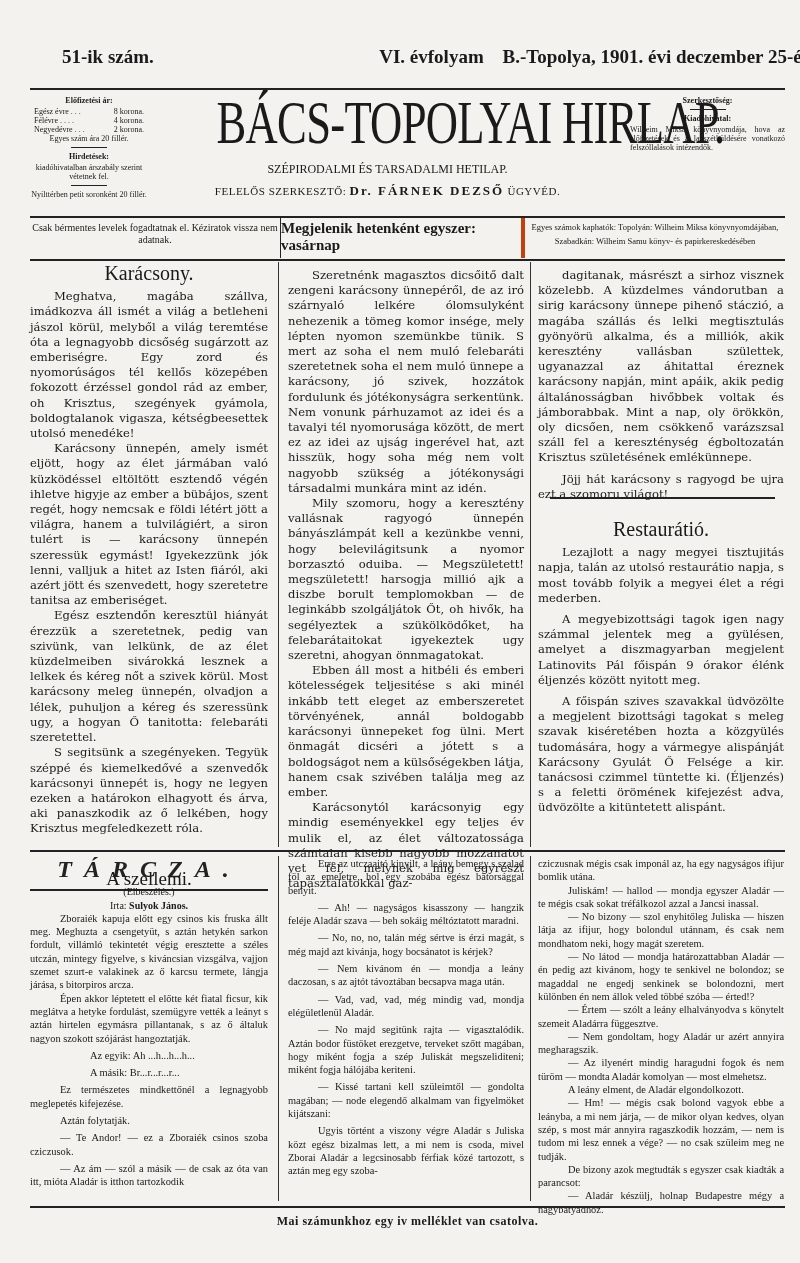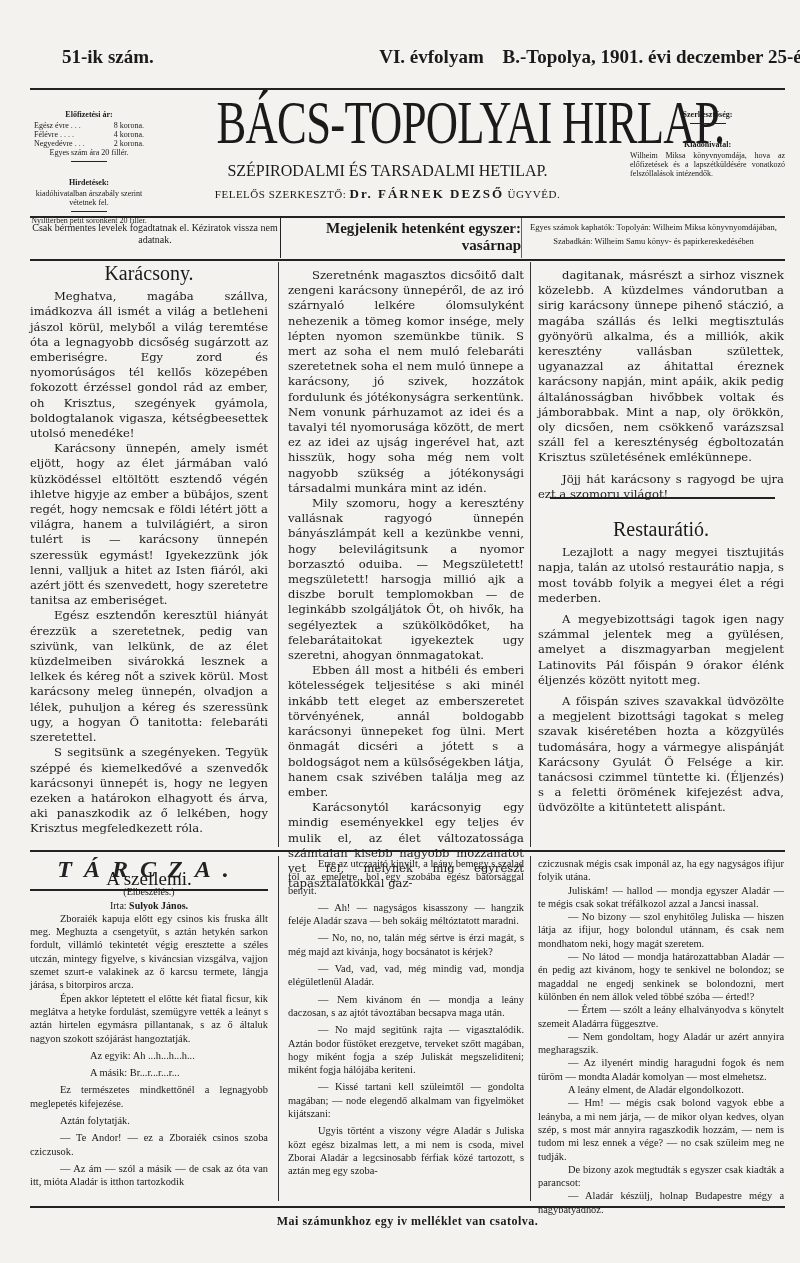--- a/index.html
+++ b/index.html
@@ -4,32 +4,32 @@
 <style>
   html, body { margin:0; padding:0; }
   body { width:800px; height:1263px; background:#f4f2ee; color:#1a1a1a; font-family:"DejaVu Serif", serif; position:relative; overflow:hidden; }
   .page { position:absolute; left:30px; top:0; width:755px; }
   .topline { position:absolute; top:46px; left:0; width:755px; height:22px; font-family:"Liberation Serif", serif; font-weight:bold; font-size:19px;margin-left:32px; }
   .topline .num { position:absolute; left:0; top:0; }
   .topline .right { position:absolute; right:0; top:0; }
   .topline .vol { margin-right:14px; }
   .rule { position:absolute; left:0; width:755px; border-top:2px solid #222; }
   .sidebox { position:absolute; font-family:"Liberation Serif", serif; font-size:8px; line-height:9px; text-align:center; }
-  .sidebox .h { font-weight:bold; margin:16px 0 2px; }
+  .sidebox .h { font-weight:bold; margin:2px 0 2px; }
   .sidebox .sep { width:36px; margin:4px auto; border-top:1px solid #222; }
   .prices { display:grid; grid-template-columns:auto auto; column-gap:4px; text-align:left; width:110px; margin:0 auto; }
   .prices .v { text-align:right; }
   .masthead { position:absolute; left:120px; top:92px; width:475px; text-align:center; }
   .masthead .title { font-family:"Liberation Serif", serif; font-size:62px; line-height:60px; letter-spacing:-1px; transform:scaleX(0.72); transform-origin:center; white-space:nowrap; font-weight:normal; }
-  .masthead .sub { font-family:"Liberation Serif", serif; font-size:16px; margin-top:10px; }
+  .masthead .sub { font-family:"Liberation Serif", serif; font-size:12px; margin-top:10px; }
   .masthead .editor { font-family:"Liberation Serif", serif; font-size:11px; margin-top:6px; letter-spacing:0.5px; }
   .masthead .editor b { font-size:13px; letter-spacing:2px; }
   .infobar { position:absolute; top:218px; left:0; width:755px; height:40px; display:flex; font-family:"Liberation Serif", serif; }
   .infobar .c1 { width:250px; font-size:10px; line-height:12px; text-align:center; padding-top:4px; }
-  .infobar .c2 { width:240px; font-size:15px; line-height:17px; text-align:right; font-weight:bold; border-left:1px solid #222; border-right:1px solid #c2410c; padding-top:2px; }
+  .infobar .c2 { width:240px; font-size:15px; line-height:17px; text-align:left; font-weight:bold; border-left:1px solid #222; border-right:4px solid #c2410c; padding-top:2px; }
   .infobar .c3 { flex:1; font-size:8.5px; line-height:14px; text-align:center; padding-top:2px; }
   .col { position:absolute; font-size:11.6px; line-height:15.2px; text-align:justify; font-family:"DejaVu Serif", serif; }
   .col p { margin:0; text-indent:24px; }
   .col p.sp { margin-top:6px; }
   .col h2 { font-family:"Liberation Serif", serif; font-weight:normal; font-size:20px; text-align:center; margin:0 0 8px; }
   .vline { position:absolute; border-left:1px solid #333; }
   .tarcza-title { font-family:"Liberation Serif", serif; font-weight:bold; font-size:24px; text-align:center; letter-spacing:12px; color:#222; font-style:italic; }
   .feuil { position:absolute; font-family:"Liberation Serif", serif; font-size:10.4px; line-height:13.3px; text-align:justify; }
   .feuil p { margin:0; text-indent:30px; }
   .feuil p.sp { margin-top:4px; }
@@ -147,30 +147,30 @@
     <p class="sp">Aztán folytatják.</p>
     <p class="sp">— Te Andor! — ez a Zboraiék csinos szoba cziczusok.</p>
     <p class="sp">— Az ám — szól a másik — de csak az óta van itt, mióta Aladár is itthon tartozkodik</p>
   </div>
   <div class="vline" style="left:248px; top:856px; height:345px;"></div>
 
   <div class="feuil" style="left:258px; top:857px; width:236px;">
     <p>Erre az utczaajtó kinyilt, a leány bemegy s szalad föl az emeletre, hol egy szobába egész bátorsággal benyit.</p>
     <p class="sp">— Ah! — nagyságos kisasszony — hangzik feléje Aladár szava — beh sokáig méltóztatott maradni.</p>
     <p class="sp">— No, no, no, talán még sértve is érzi magát, s még majd azt kivánja, hogy bocsánatot is kérjek?</p>
+    <p class="sp">— Nem kivánom én — mondja a leány daczosan, s az ajtót távoztában becsapva maga után.</p>
     <p class="sp">— Vad, vad, vad, még mindig vad, mondja elégületlenül Aladár.</p>
-    <p class="sp">— Nem kivánom én — mondja a leány daczosan, s az ajtót távoztában becsapva maga után.</p>
     <p class="sp">— No majd segitünk rajta — vigasztalódik. Aztán bodor füstöket erezgetve, terveket szőtt magában, hogy miként fogja a szép Juliskát megszeliditeni; miként fogja hálójába keriteni.</p>
     <p class="sp">— Kissé tartani kell szüleimtől — gondolta magában; — node elegendő alkalmam van figyelmöket kijátszani:</p>
     <p class="sp">Ugyis történt a viszony végre Aladár s Juliska közt egész bizalmas lett, a mi nem is csoda, mivel Zborai Aladár a legcsinosabb férfiak közé tartozott, s aztán meg egy szoba-</p>
   </div>
   <div class="vline" style="left:500px; top:856px; height:345px;"></div>
 
   <div class="feuil" style="left:508px; top:857px; width:246px;">
-    <p style="text-indent:0;">cziczusnak mégis csak imponál az, ha egy nagyságos ifijur folyik utána.</p>
+    <p style="text-indent:0;">cziczusnak mégis csak imponál az, ha egy nagyságos ifijur bomlik utána.</p>
     <p>Juliskám! — hallod — mondja egyszer Aladár — te mégis csak sokat tréfálkozol azzal a Jancsi inassal.</p>
     <p>— No bizony — szol enyhitőleg Juliska — hiszen látja az ifijur, hogy bolondul utánnam, és csak nem mondhatom neki, hogy magát szeretem.</p>
     <p>— No látod — mondja határozattabban Aladár — én pedig azt kivánom, hogy te senkivel ne bolondoz; se magaddal ne engedj senkinek se bolondozni, mert különben én nem állok veled többé szóba — érted!?</p>
     <p>— Értem — szólt a leány elhalványodva s könytelt szemeit Aladárra függesztve.</p>
     <p>— Nem gondoltam, hogy Aladár ur azért annyira megharagszik.</p>
     <p>— Az ilyenért mindig haragudni fogok és nem türöm — mondta Aladár komolyan — most elmehetsz.</p>
     <p>A leány elment, de Aladár elgondolkozott.</p>
     <p>— Hm! — mégis csak bolond vagyok ebbe a leányba, a mi nem járja, — de mikor olyan kedves, olyan szép, s most már annyira ragaszkodik hozzám, — nem is tudom mi lesz ennek a vége? — no csak szüleim meg ne tudják.</p>
     <p>De bizony azok megtudták s egyszer csak kiadták a parancsot:</p>
     <p>— Aladár készülj, holnap Budapestre mégy a nagybátyádhoz.</p>

